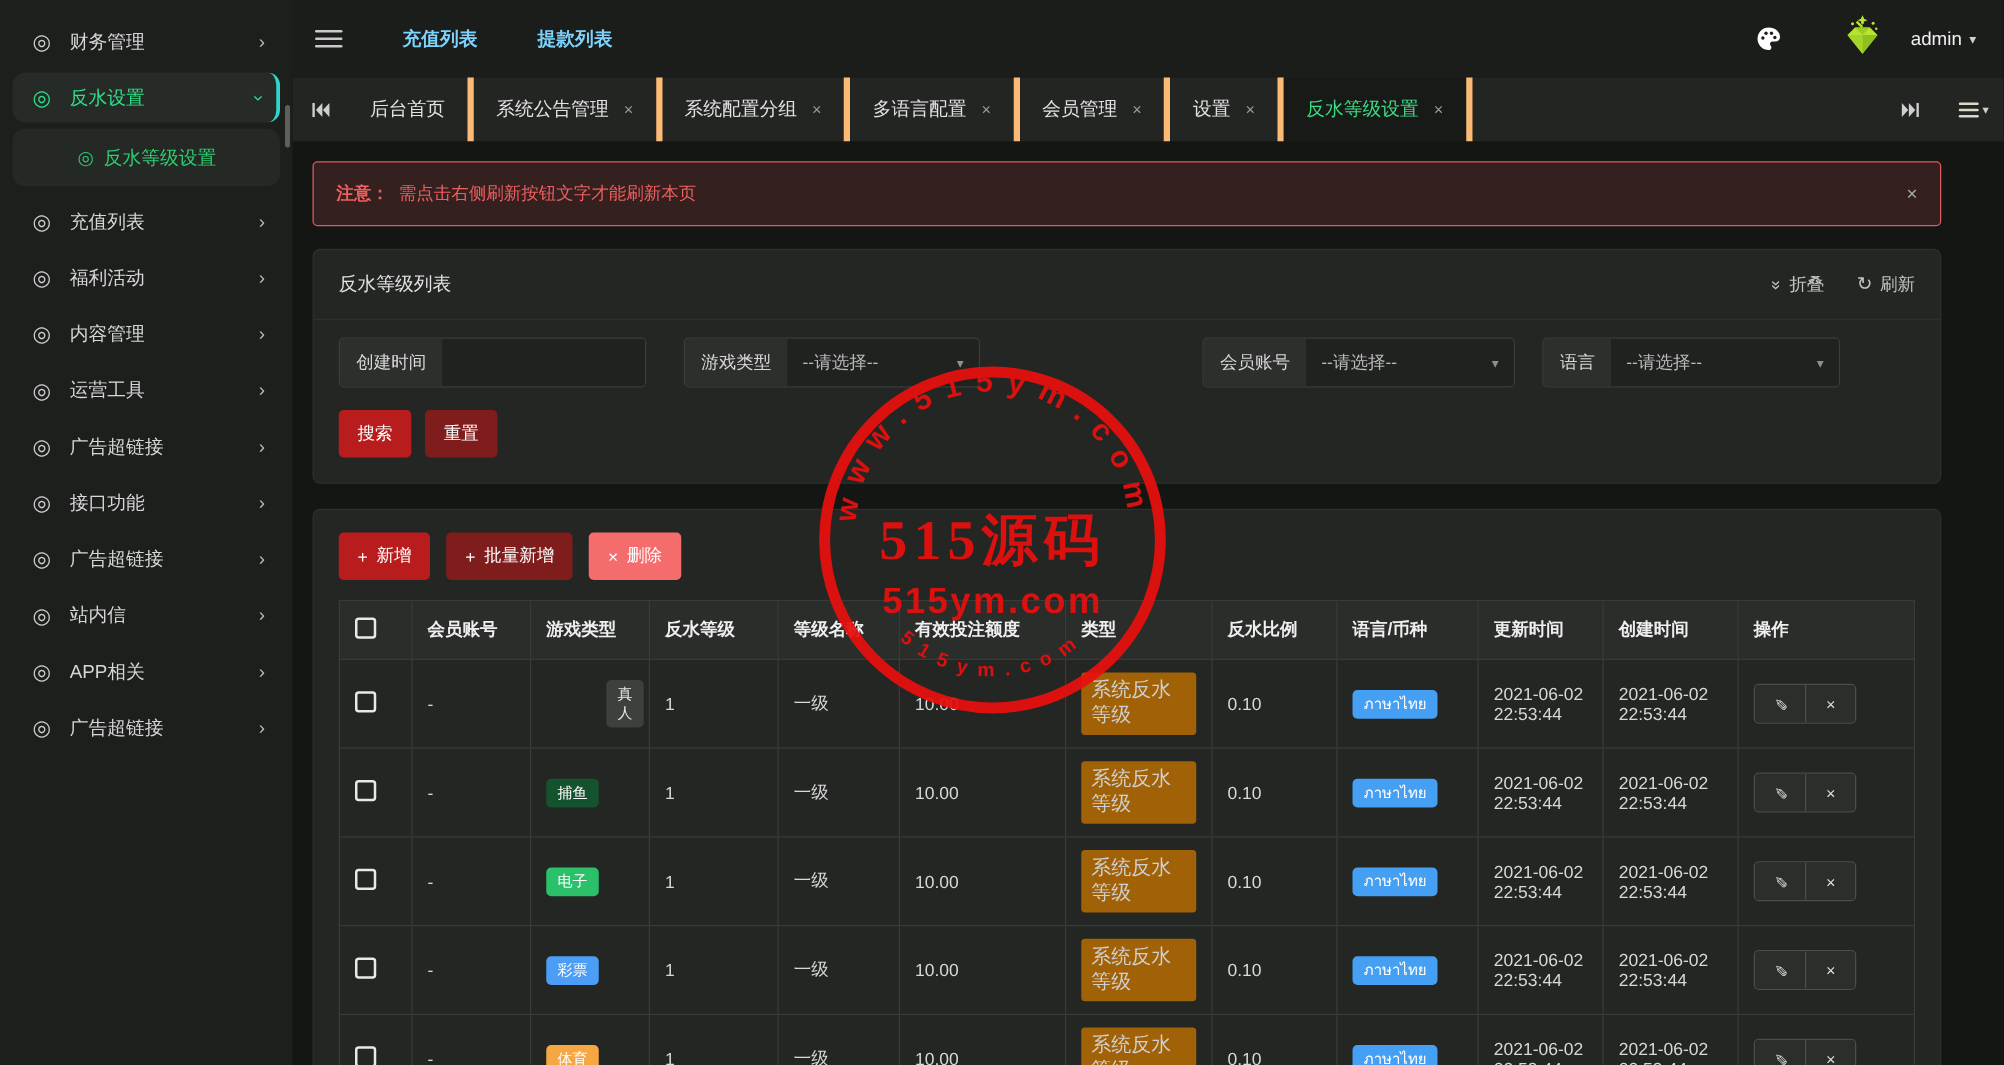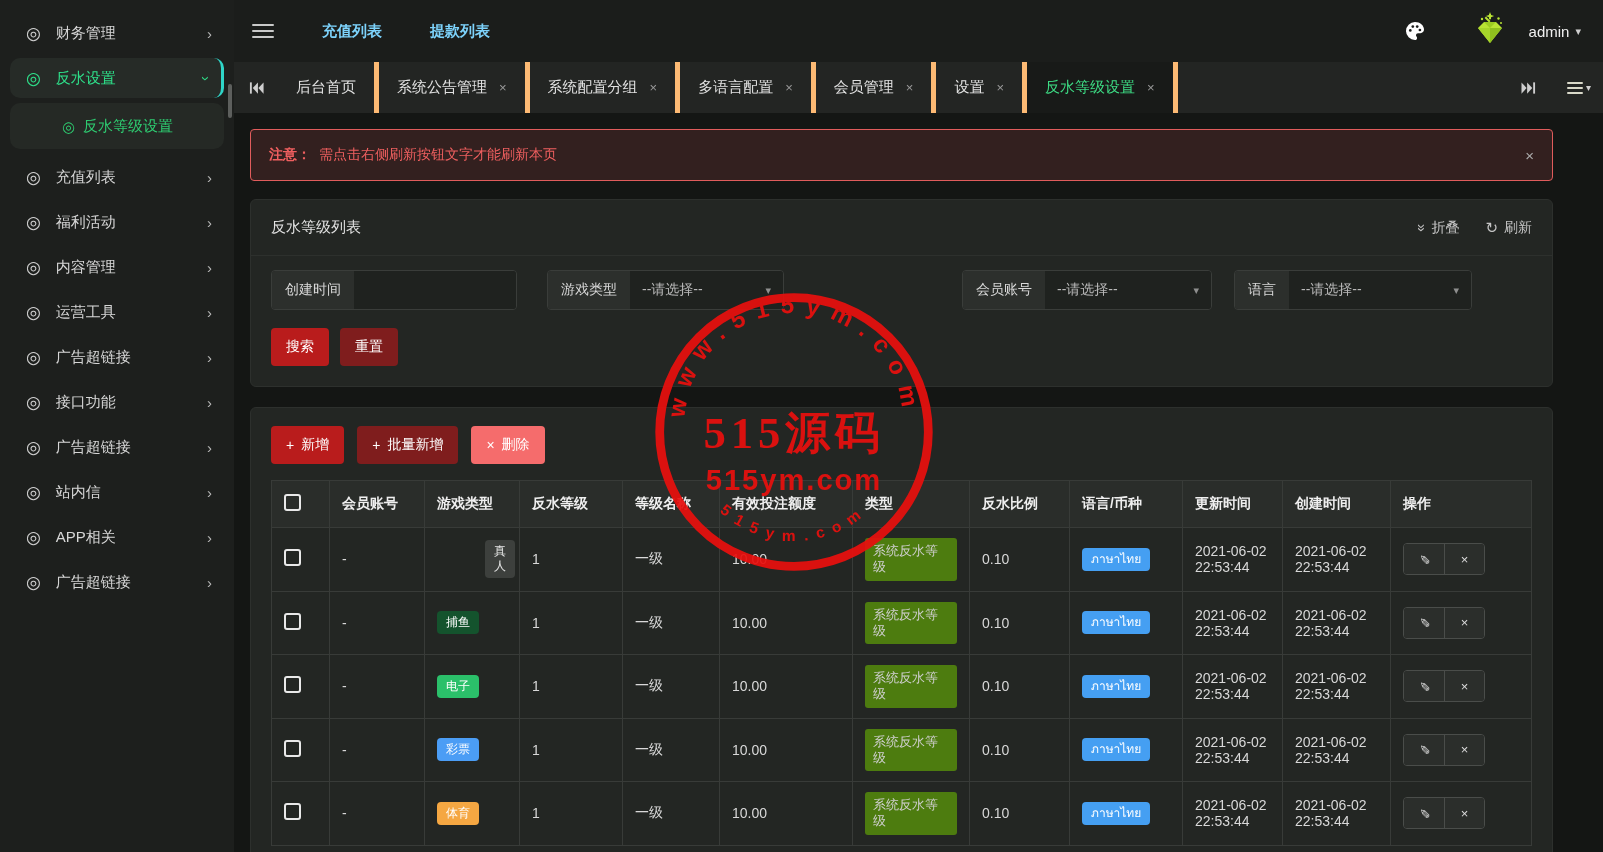--- a/index.html
+++ b/index.html
@@ -96,21 +96,21 @@
 
   .tablewrap { padding:0 20px 20px 20px; }
   table { border-collapse:collapse; width:100%; table-layout:fixed; }
   th, td { border:1px solid #383b38; text-align:left; vertical-align:middle; }
   th { background:#2a2d2a; padding:13px 12px; font-size:14px; color:#efefef; font-weight:bold; }
   td { padding:10px 12px; font-size:14px; color:#d8d8d8; height:61px; }
   .col-check { text-align:left; }
   .checkbox { width:17px; height:17px; border:2px solid #e9e9e9; border-radius:3px; background:transparent; display:inline-block; cursor:pointer; }
   .badge { display:inline-block; padding:4px 9px; border-radius:4px; font-size:12px; color:#fff; line-height:1.25; }
   .badge-gray { color:#e4e4e4;margin-left:48px; }
-  .badge-type { display:inline-block; background:#4d7c0f; color:#cfcfcf; padding:5px 8px; border-radius:3px; font-size:13px; line-height:1.25; }
+  .badge-type { display:inline-block; background:#a16207; color:#cfcfcf; padding:5px 8px; border-radius:3px; font-size:16px; line-height:1.25; }
   .action-group { display:inline-flex; border:1px solid #4a4d4a; border-radius:4px; overflow:hidden; }
   .action-btn { width:40px; height:30px; display:flex; align-items:center; justify-content:center; background:#2b2e2b; color:#ddd; font-size:13px; cursor:pointer; }
   .action-btn + .action-btn { border-left:1px solid #4a4d4a; }
   .pencil { display:inline-block; transform:rotate(90deg) scaleX(-1); }
 
   
   .watermark { position:absolute; left:648px; top:286px; width:292px; height:292px; z-index:60; opacity:.93; pointer-events:none; }
 </style>
 </head>
 <body>

